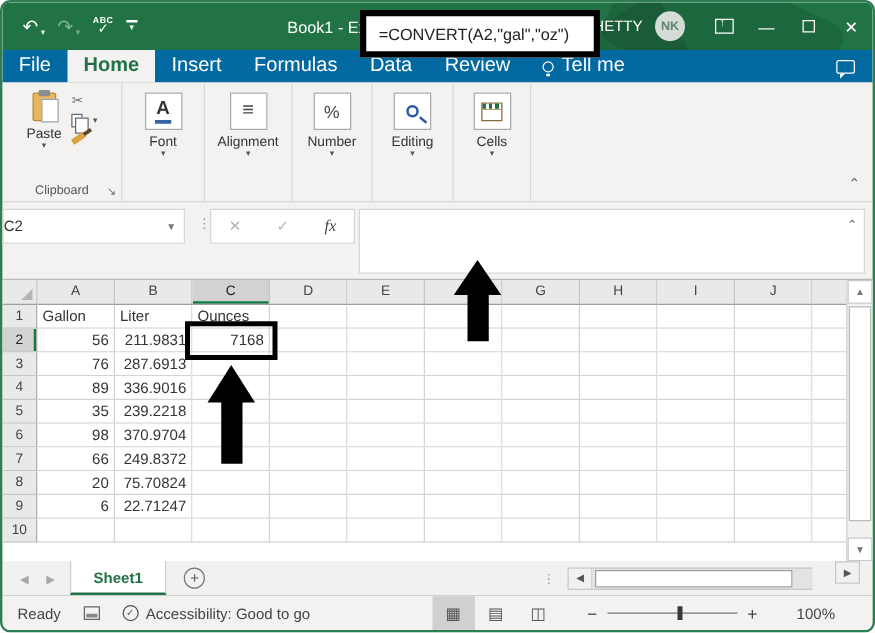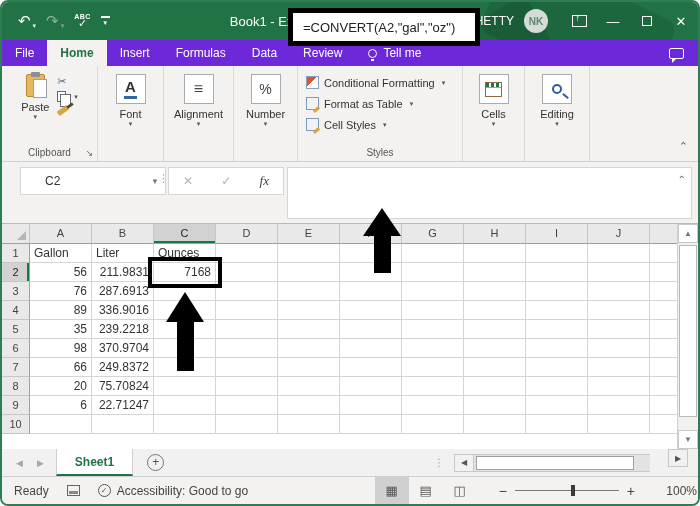--- a/index.html
+++ b/index.html
@@ -25,21 +25,21 @@
   .qat-custom .dd2 { font-size:7px; }
   .win-title { flex:0 0 auto; margin-left:120px; font-size:13px; z-index:2; }
   .tb-right { display:flex; align-items:center; margin-left:auto; gap:0; z-index:2; }
   .user-name { font-size:12px; margin-right:10px; }
   .avatar { width:24px; height:24px; border-radius:50%; background:#d3ddd6; color:#5f8471; font-size:10px; font-weight:bold; display:flex; align-items:center; justify-content:center; margin-right:14px; }
   .winctl { width:34px; height:38px; display:flex; align-items:center; justify-content:center; color:#fff; font-size:13px; }
   .ribbon-display-icon { width:15px; height:12px; border:1px solid #fff; position:relative; }
   .ribbon-display-icon::before { content:"↑"; position:absolute; left:3px; top:-3px; font-size:9px; }
   .maxbox { width:10px; height:10px; border:1px solid #fff; }
   
-  .tabrow { position:absolute; left:0; top:38px; width:100%; height:26px; background:#6d28d9; display:flex; align-items:stretch; color:#fff; font-size:12px; }
+  .tabrow { position:absolute; left:0; top:38px; width:100%; height:26px; background:#0369a1; display:flex; align-items:stretch; color:#fff; font-size:16px; }
   .mtab { padding:0 13px; display:flex; align-items:center; cursor:default; }
   .mtab.active { background:#f3f2f1; color:#217346; font-weight:bold; }
   .tellme { display:flex; align-items:center; gap:6px; padding:0 13px; }
   .bulb { width:9px; height:9px; border:1.5px solid #fff; border-radius:50%; position:relative; }
   .bulb::after { content:""; position:absolute; left:2px; bottom:-4px; width:3px; height:3px; border-bottom:2px solid #fff; }
   .comment-ic { margin-left:auto; margin-right:14px; align-self:center; width:15px; height:11px; border:1.5px solid #fff; border-radius:2px; position:relative; }
   .comment-ic::after { content:""; position:absolute; left:2px; bottom:-5px; border-left:4px solid #fff; border-bottom:4px solid transparent; }
   
   .ribbon { position:absolute; left:0; top:64px; width:100%; height:96px; background:#f3f2f1; border-bottom:1px solid #cfcfcf; display:flex; }
   .rgroup { position:relative; border-right:1px solid #d8d8d8; height:100%; padding-top:6px; }
@@ -76,21 +76,21 @@
   .mini-grid::after { content:""; position:absolute; right:-2px; bottom:-2px; width:7px; height:3px; background:#d9a441; transform:rotate(-40deg); }
   .cells-ic { width:17px; height:15px; border:1px solid #8a6d3b; background:#fff; position:relative; }
   .cells-ic::before { content:""; position:absolute; left:0; top:4px; right:0; border-top:1px solid #b5a06f; }
   .cells-ic::after { content:""; position:absolute; left:0; top:0; width:100%; height:4px; background:repeating-linear-gradient(90deg,#217346 0 3px,#fff 3px 5px); }
   .edit-ic { width:10px; height:10px; border:2px solid #2f5b9f; border-radius:50%; position:relative; margin:2px; }
   .edit-ic::after { content:""; position:absolute; left:8px; top:9px; width:7px; height:2px; background:#2f5b9f; transform:rotate(40deg); }
   .g-end { flex:1; border-right:none; position:relative; }
   .ribbon-collapse { position:absolute; right:10px; bottom:8px; font-size:11px; color:#666; }
   
   .fbar { position:absolute; left:0; top:160px; width:100%; height:62px; background:#f3f2f1; border-bottom:1px solid #b9b9b9; }
-  .namebox { position:absolute; left:18px; top:5px; width:146px; height:28px; background:#fff; border:1px solid #d6d6d6; display:flex; align-items:center; font-size:12px; color:#333; padding-left:24px; }
+  .namebox { position:absolute; left:0; top:5px; width:146px; height:28px; background:#fff; border:1px solid #d6d6d6; display:flex; align-items:center; font-size:12px; color:#333; padding-left:0; }
   .namebox .nb-dd { margin-left:auto; margin-right:6px; font-size:8px; color:#777; }
   .fdots { position:absolute; left:156px; top:10px; color:#999; font-size:11px; letter-spacing:0; }
   .fxbox { position:absolute; left:166px; top:5px; width:116px; height:28px; background:#fff; border:1px solid #d6d6d6; display:flex; align-items:center; justify-content:space-around; }
   .fx-x, .fx-chk { color:#b3b3b3; font-size:12px; }
   .fx-fx { font-family:"Liberation Serif", serif; font-style:italic; font-size:13px; color:#444; }
   .formula-panel { position:absolute; left:285px; top:5px; right:6px; height:52px; background:#fff; border:1px solid #d6d6d6; }
   .fbar-collapse { position:absolute; right:12px; top:12px; font-size:10px; color:#666; }
   .formula-annotation { position:absolute; left:286px; top:6px; width:192px; height:38px; border:5px solid #000; background:#fff; display:flex; align-items:center; padding-left:10px; font-size:13px; color:#222; z-index:40; }
   
   .gridwrap { position:absolute; left:0; top:222px; width:100%; height:225px; background:#fff; overflow:hidden; }
@@ -136,21 +136,21 @@
   .macro-ic::after { content:""; position:absolute; left:1px; bottom:1px; width:9px; height:3px; background:#888; }
   .acc-ic { width:13px; height:13px; border:1.5px solid #555; border-radius:50%; margin-left:18px; display:flex; align-items:center; justify-content:center; font-size:8px; color:#555; }
   .sb-acc { margin-left:6px; }
   .viewbtns { margin-left:auto; display:flex; align-items:center; gap:0; }
   .vbtn { width:34px; height:27px; display:flex; align-items:center; justify-content:center; font-size:13px; color:#555; }
   .vbtn.active { background:#d0d0d0; }
   .zoomctl { display:flex; align-items:center; margin-left:14px; margin-right:12px; }
   .zminus, .zplus { font-size:14px; color:#444; padding:0 8px; }
   .ztrack { width:104px; height:1px; background:#777; position:relative; }
   .zthumb { position:absolute; left:56px; top:-5px; width:4px; height:11px; background:#3a3a3a; }
-  .zlevel { width:42px; text-align:right; margin-right:1px; }
+  .zlevel { width:42px; text-align:right; margin-right:30px; }
 </style>
 </head>
 <body>
 
 <div class="window">
 
   <div class="titlebar">
     <div class="deco1"></div>
     <div class="deco2"></div>
     <div class="qat">
@@ -230,52 +230,34 @@
     </div>
 
     <div class="rgroup g-small" style="width:64px">
       <span class="big-icon-box">
           <span class="num-glyph">%</span>
         </span>
       <span class="small-lbl">Number</span>
       <span class="ddv">▾</span>
     </div>
 
-    <div class="rgroup g-styles">
-      <div class="style-row">
-        <span class="mini-sq"></span>
-        <span>Conditional Formatting</span>
-        <span class="dd">▾</span>
-      </div>
-      <div class="style-row">
-        <span class="mini-grid"></span>
-        <span>Format as Table</span>
-        <span class="dd">▾</span>
-      </div>
-      <div class="style-row">
-        <span class="mini-grid"></span>
-        <span>Cell Styles</span>
-        <span class="dd">▾</span>
-      </div>
-      <span class="glabel">Styles</span>
+
+    <div class="rgroup g-small" style="width:65px">
+      <span class="big-icon-box">
+          <span class="edit-ic"></span>
+        </span>
+      <span class="small-lbl">Editing</span>
+      <span class="ddv">▾</span>
     </div>
 
     <div class="rgroup g-small" style="width:62px">
       <span class="big-icon-box">
           <span class="cells-ic"></span>
         </span>
       <span class="small-lbl">Cells</span>
-      <span class="ddv">▾</span>
-    </div>
-
-    <div class="rgroup g-small" style="width:65px">
-      <span class="big-icon-box">
-          <span class="edit-ic"></span>
-        </span>
-      <span class="small-lbl">Editing</span>
       <span class="ddv">▾</span>
     </div>
 
     <div class="rgroup g-end">
       <span class="ribbon-collapse">⌃</span>
     </div>
   </div>
 
   <div class="fbar">
     <div class="namebox">

